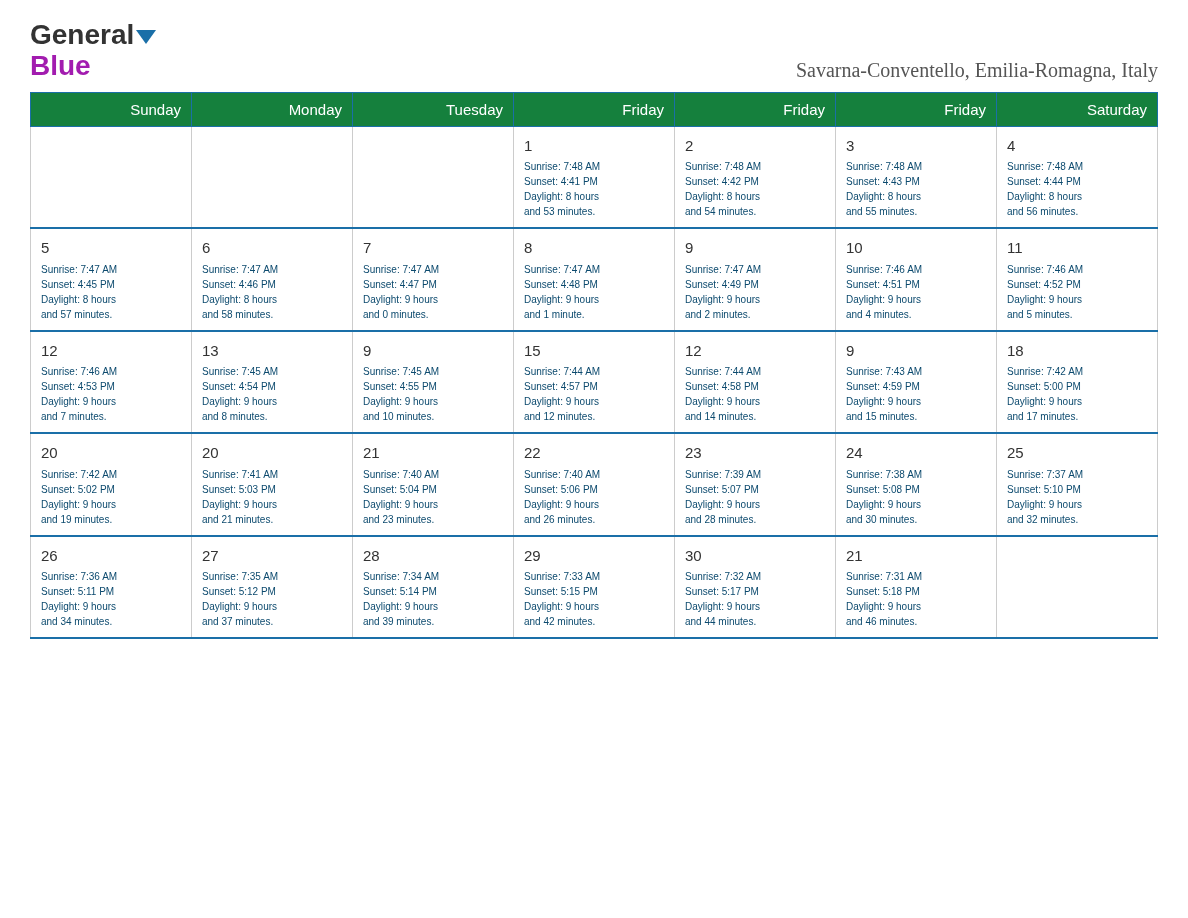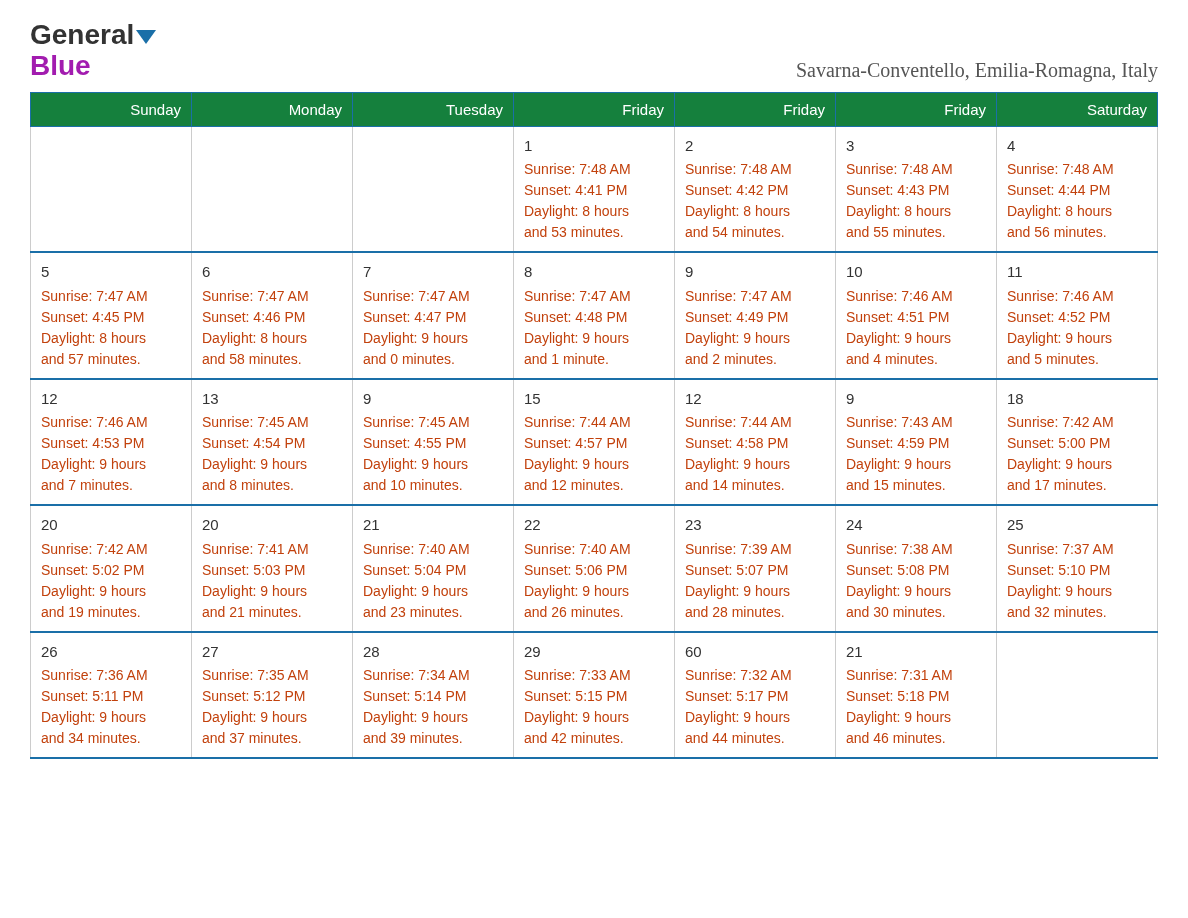--- a/index.html
+++ b/index.html
@@ -76,22 +76,22 @@
       font-size: 13px;
       line-height: 1.5;
     }
     .calendar-table tbody tr td .day-number {
       font-size: 15px;
       font-weight: normal;
       display: block;
       margin-bottom: 2px;
     }
     .calendar-table tbody tr td .day-info {
-      font-size: 14px;
-      color: #c2410c;
+      font-size: 10px;
+      color: #0c4a6e;
       line-height: 1.5;
     }
     .calendar-table tbody tr {
       border-bottom: 2px solid #1a6fa8;
     }
     .empty-cell {
       background: #fff;
     }
   </style>
 </head>
@@ -243,21 +243,21 @@
         </td>
         <td>
           <span class="day-number">28</span>
           <div class="day-info">Sunrise: 7:34 AM<br>Sunset: 5:14 PM<br>Daylight: 9 hours<br>and 39 minutes.</div>
         </td>
         <td>
           <span class="day-number">29</span>
           <div class="day-info">Sunrise: 7:33 AM<br>Sunset: 5:15 PM<br>Daylight: 9 hours<br>and 42 minutes.</div>
         </td>
         <td>
-          <span class="day-number">60</span>
+          <span class="day-number">30</span>
           <div class="day-info">Sunrise: 7:32 AM<br>Sunset: 5:17 PM<br>Daylight: 9 hours<br>and 44 minutes.</div>
         </td>
         <td>
           <span class="day-number">21</span>
           <div class="day-info">Sunrise: 7:31 AM<br>Sunset: 5:18 PM<br>Daylight: 9 hours<br>and 46 minutes.</div>
         </td>
         <td class="empty-cell"></td>
       </tr>
     </tbody>
 </table>

